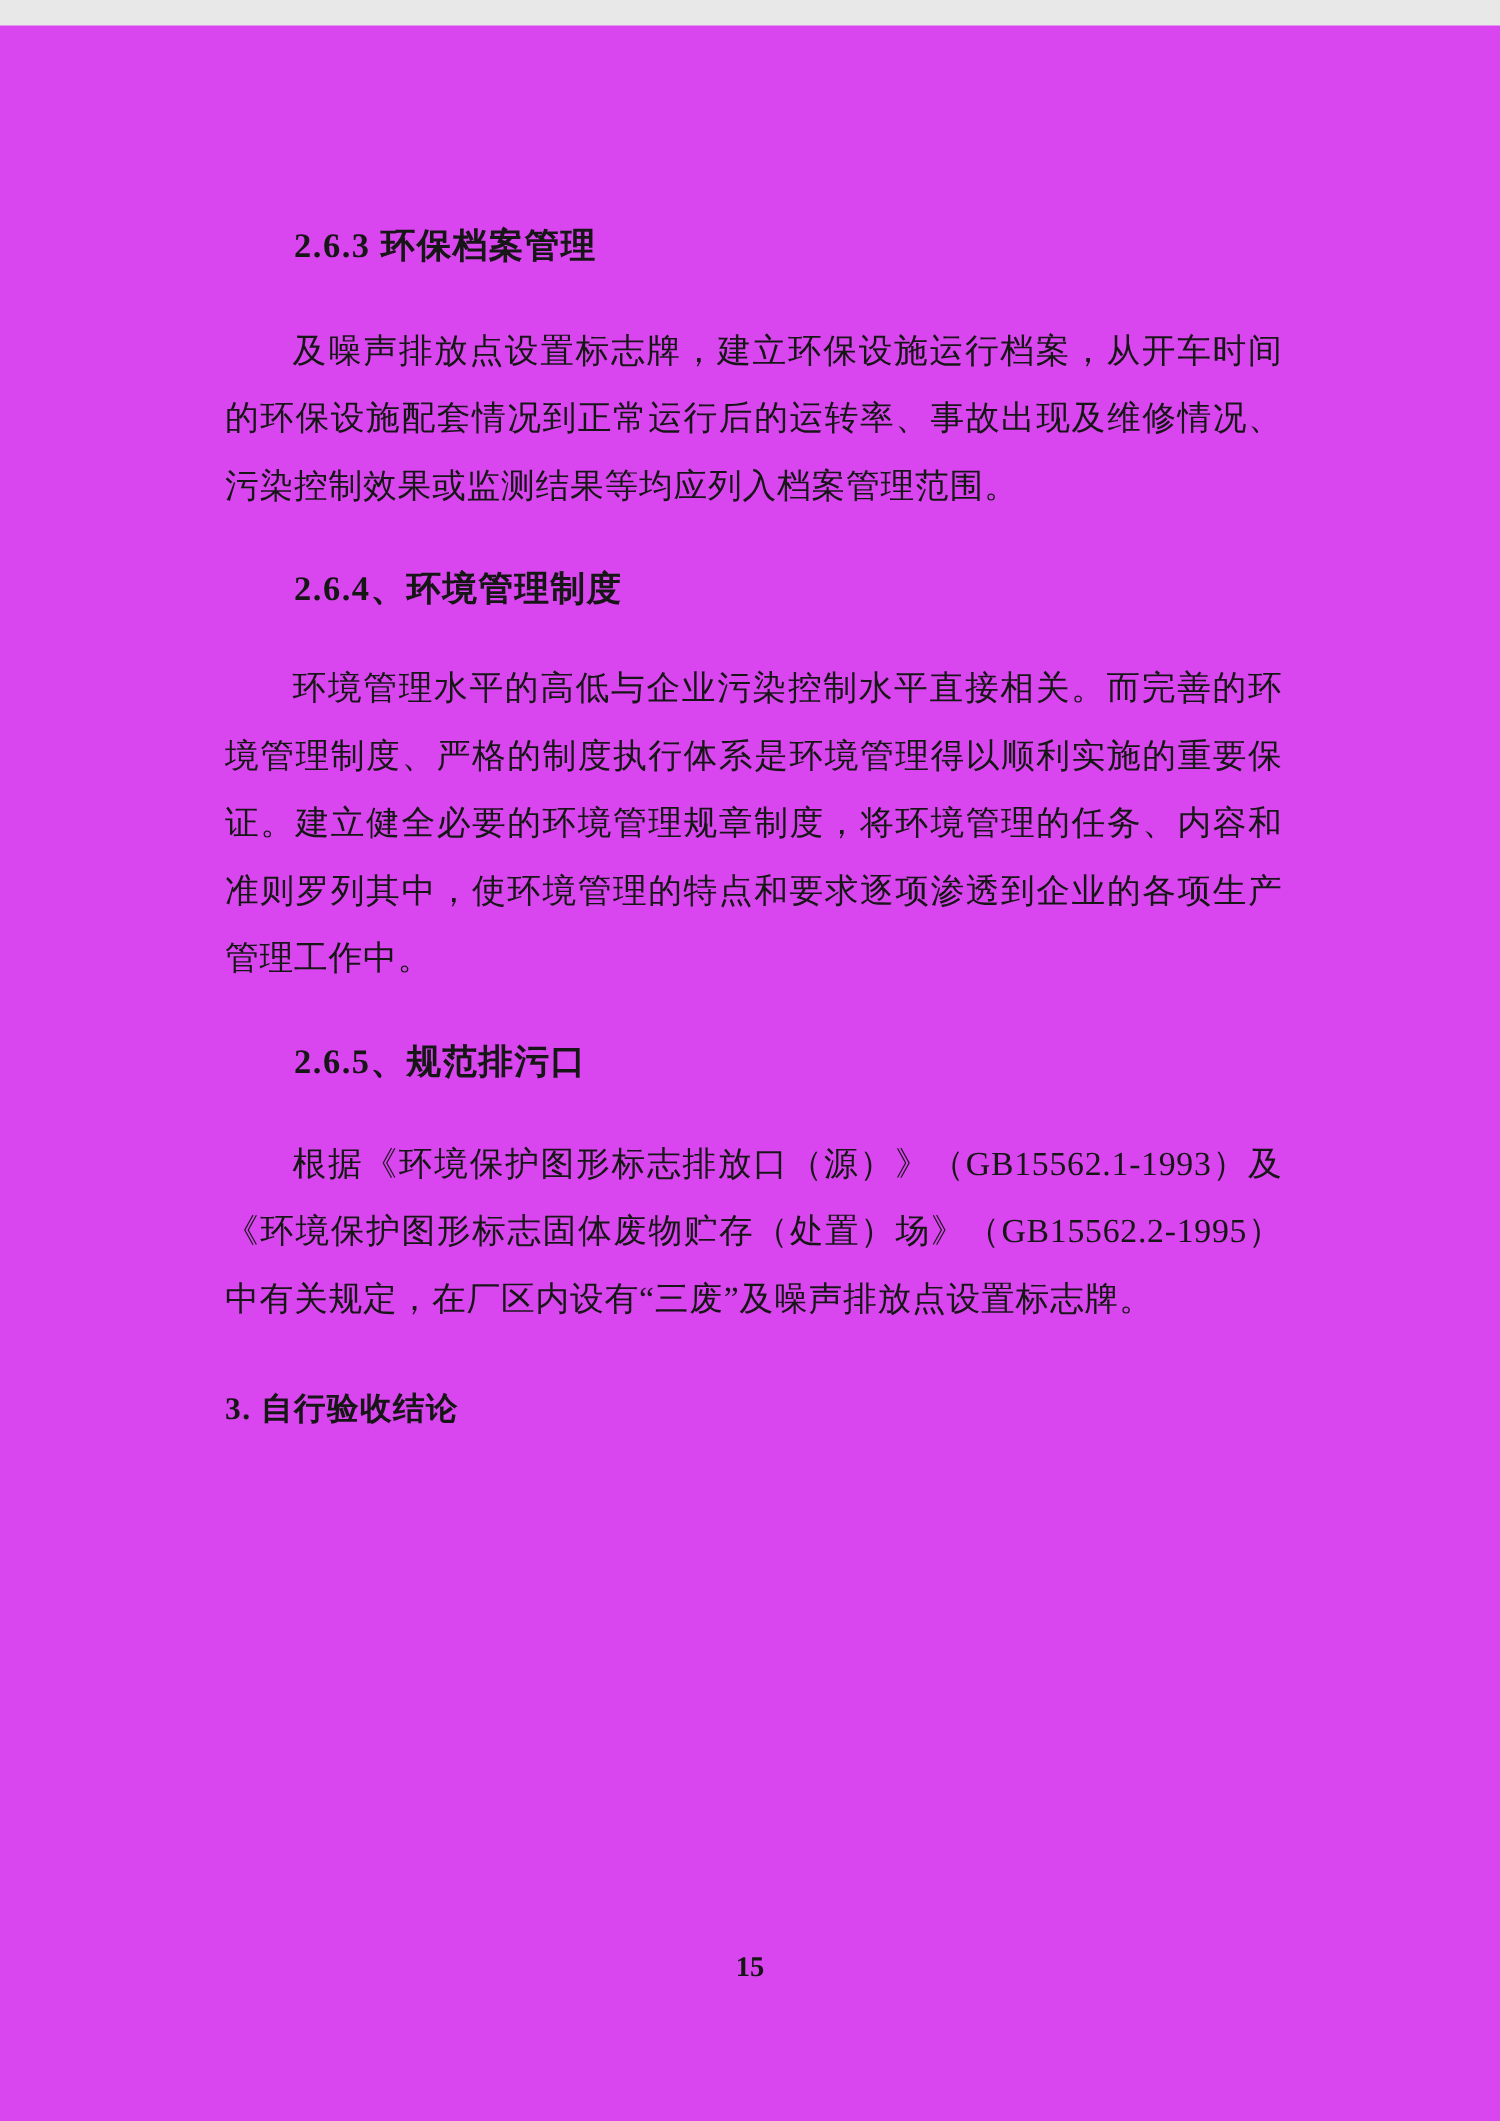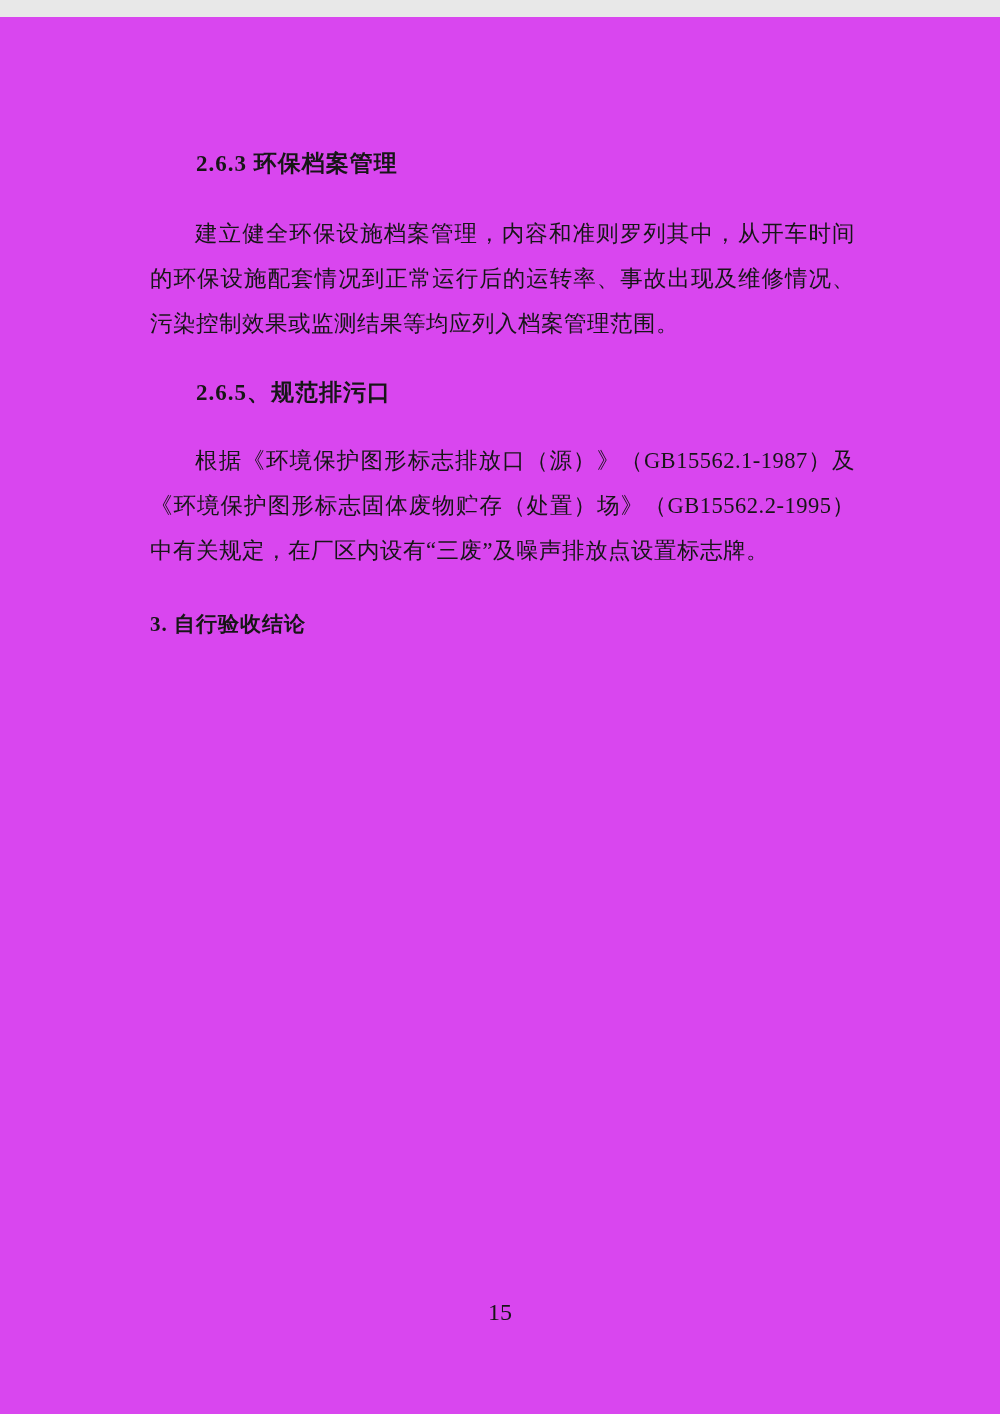--- a/index.html
+++ b/index.html
@@ -49,41 +49,43 @@
   .b6 { margin-top: 31px; }
   .b7 { margin-top: 29px; }
   .b8 { margin-top: 32px; }
   .b9 { margin-top: 33px; }
   .page-number {
     position: absolute;
     top: 1283px;
     left: 0;
     width: 100%;
     text-align: center;
-    font-size: 24px;
+    font-size: 19px;
     line-height: 24px;
-    font-weight: 400;
+    font-weight: 700;
   }
 </style>
 </head>
 <body>
 
 <div class="page">
   <div class="content">
 
     <div class="h-sub b1">2.6.3 环保档案管理</div>
 
-    <p class="para b2">建立健全环保设施档案管理，内容和准则罗列其中，从开车时间的环保设施配套情况到正常运行后的运转率、事故出现及维修情况、污染控制效果或监测结果等均应列入档案管理范围。</p>
+    <p class="para b2">及噪声排放点设置标志牌，建立环保设施运行档案，从开车时间的环保设施配套情况到正常运行后的运转率、事故出现及维修情况、污染控制效果或监测结果等均应列入档案管理范围。</p>
 
+    <div class="h-sub b3">2.6.4、环境管理制度</div>
 
+    <p class="para b4">环境管理水平的高低与企业污染控制水平直接相关。而完善的环境管理制度、严格的制度执行体系是环境管理得以顺利实施的重要保证。建立健全必要的环境管理规章制度，将环境管理的任务、内容和准则罗列其中，使环境管理的特点和要求逐项渗透到企业的各项生产管理工作中。</p>
 
 
     <div class="h-sub b6">2.6.5、规范排污口</div>
 
-    <p class="para b7">根据《环境保护图形标志排放口（源）》（GB15562.1-1987）及《环境保护图形标志固体废物贮存（处置）场》（GB15562.2-1995）中有关规定，在厂区内设有“三废”及噪声排放点设置标志牌。</p>
+    <p class="para b7">根据《环境保护图形标志排放口（源）》（GB15562.1-1993）及《环境保护图形标志固体废物贮存（处置）场》（GB15562.2-1995）中有关规定，在厂区内设有“三废”及噪声排放点设置标志牌。</p>
 
     <div class="h-main b8">3. 自行验收结论</div>
 
 
   </div>
 
   <div class="page-number">15</div>
 </div>
 
 </body></html>

